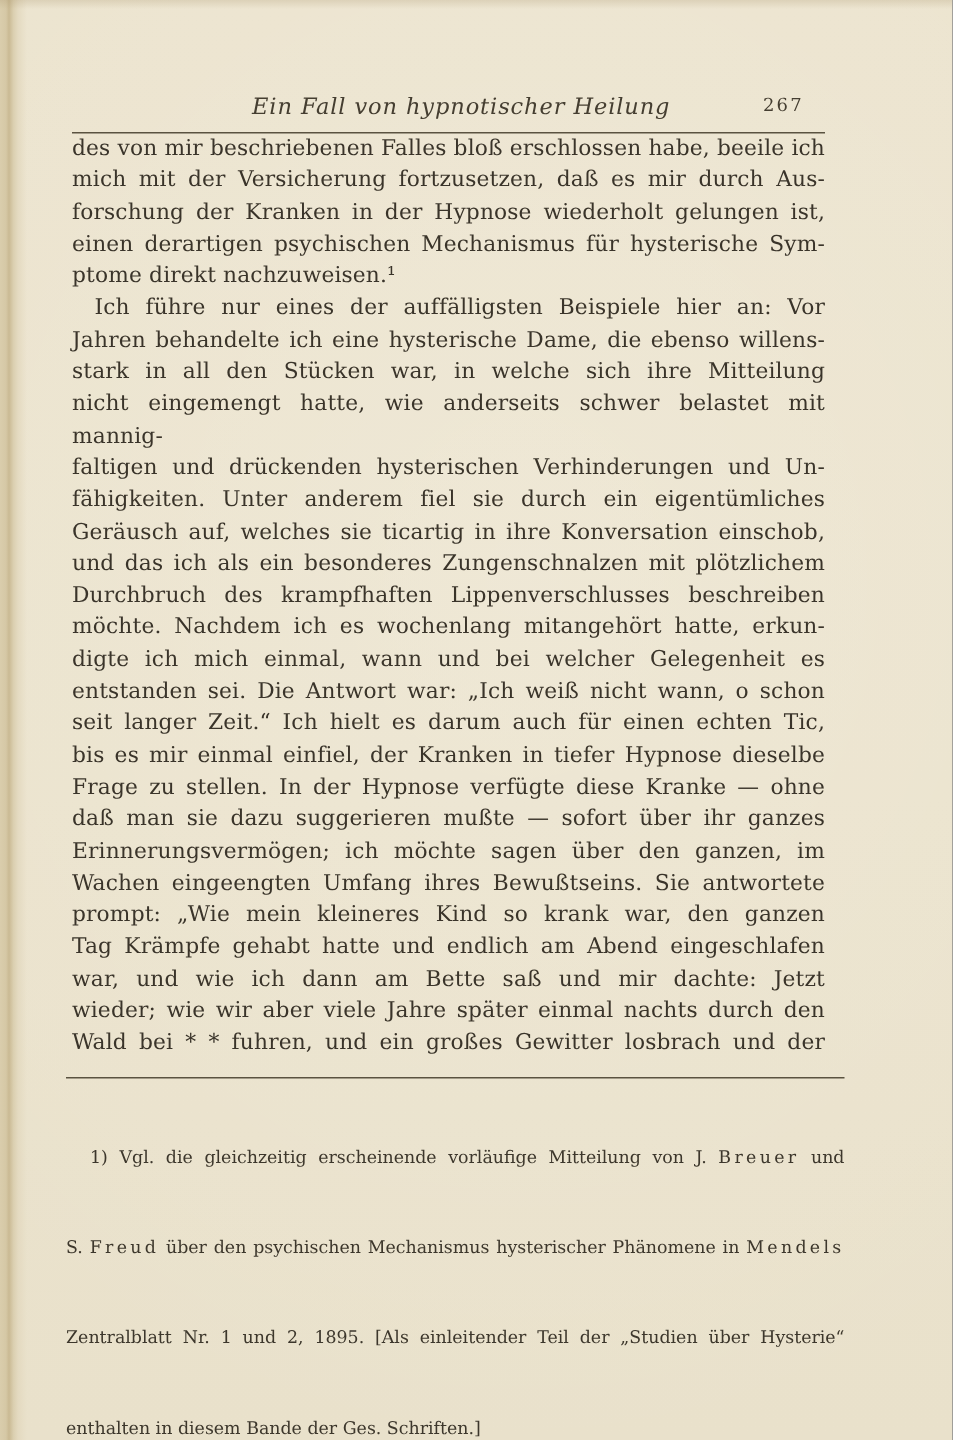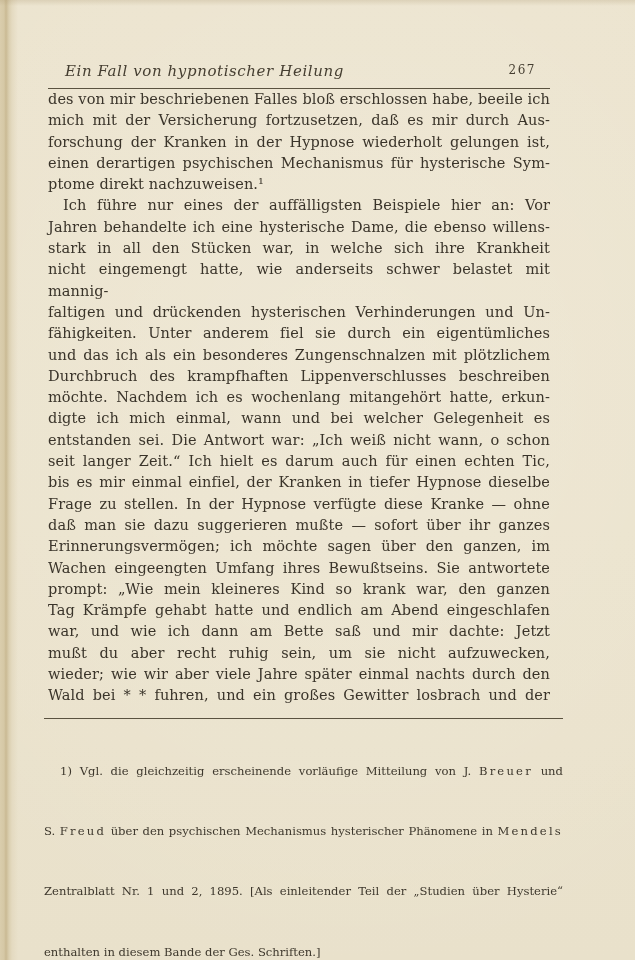--- a/index.html
+++ b/index.html
@@ -41,20 +41,21 @@
     top: 62px;
     width: 502px;
   }
   .running-header {
     position: relative;
     height: 26px;
   }
   .running-title {
     position: absolute;
     left: 17px; right: 0;
+    text-align: center;
     font-style: italic;
     font-size: 15px;
     letter-spacing: 0.6px;
     color: #453e31;
     white-space: nowrap;
   }
   .page-number {
     position: absolute;
     right: 14px;
     top: 1px;
@@ -124,39 +125,39 @@
     <hr class="header-rule">
 
     <div class="body-text">
         <div class="line">des von mir beschriebenen Falles bloß erschlossen habe, beeile ich</div>
         <div class="line">mich mit der Versicherung fortzusetzen, daß es mir durch Aus-</div>
         <div class="line">forschung der Kranken in der Hypnose wiederholt gelungen ist,</div>
         <div class="line">einen derartigen psychischen Mechanismus für hysterische Sym-</div>
         <div class="line lastline">ptome direkt nachzuweisen.¹</div>
         <div class="line indent">Ich führe nur eines der auffälligsten Beispiele hier an: Vor</div>
         <div class="line">Jahren behandelte ich eine hysterische Dame, die ebenso willens-</div>
-        <div class="line">stark in all den Stücken war, in welche sich ihre Krankheit</div>
+        <div class="line">stark in all den Stücken war, in welche sich ihre Mitteilung</div>
         <div class="line">nicht eingemengt hatte, wie anderseits schwer belastet mit mannig-</div>
         <div class="line">faltigen und drückenden hysterischen Verhinderungen und Un-</div>
         <div class="line">fähigkeiten. Unter anderem fiel sie durch ein eigentümliches</div>
+        <div class="line">Geräusch auf, welches sie ticartig in ihre Konversation einschob,</div>
         <div class="line">und das ich als ein besonderes Zungenschnalzen mit plötzlichem</div>
         <div class="line">Durchbruch des krampfhaften Lippenverschlusses beschreiben</div>
         <div class="line">möchte. Nachdem ich es wochenlang mitangehört hatte, erkun-</div>
         <div class="line">digte ich mich einmal, wann und bei welcher Gelegenheit es</div>
         <div class="line">entstanden sei. Die Antwort war: „Ich weiß nicht wann, o schon</div>
         <div class="line">seit langer Zeit.“ Ich hielt es darum auch für einen echten Tic,</div>
         <div class="line">bis es mir einmal einfiel, der Kranken in tiefer Hypnose dieselbe</div>
         <div class="line">Frage zu stellen. In der Hypnose verfügte diese Kranke — ohne</div>
         <div class="line">daß man sie dazu suggerieren mußte — sofort über ihr ganzes</div>
         <div class="line">Erinnerungsvermögen; ich möchte sagen über den ganzen, im</div>
         <div class="line">Wachen eingeengten Umfang ihres Bewußtseins. Sie antwortete</div>
         <div class="line">prompt: „Wie mein kleineres Kind so krank war, den ganzen</div>
         <div class="line">Tag Krämpfe gehabt hatte und endlich am Abend eingeschlafen</div>
         <div class="line">war, und wie ich dann am Bette saß und mir dachte: Jetzt</div>
-        <div class="line">mußt du aber recht ruhig sein, um sie nicht aufzuwecken,</div>
         <div class="line">wieder; wie wir aber viele Jahre später einmal nachts durch den</div>
         <div class="line">Wald bei * * fuhren, und ein großes Gewitter losbrach und der</div>
       </div>
 
     <hr class="footnote-rule">
 
     <div class="footnote">
         <div class="fline indent"><span>1) Vgl. die gleichzeitig erscheinende vorläufige Mitteilung von J. </span><span class="sp">Breuer</span><span> und</span></div>
         <div class="fline"><span>S. </span><span class="sp">Freud</span><span> über den psychischen Mechanismus hysterischer Phänomene in </span><span class="sp">Mendels</span></div>
         <div class="fline"><span>Zentralblatt Nr. 1 und 2, 1895. [Als einleitender Teil der „Studien über Hysterie“</span></div>

